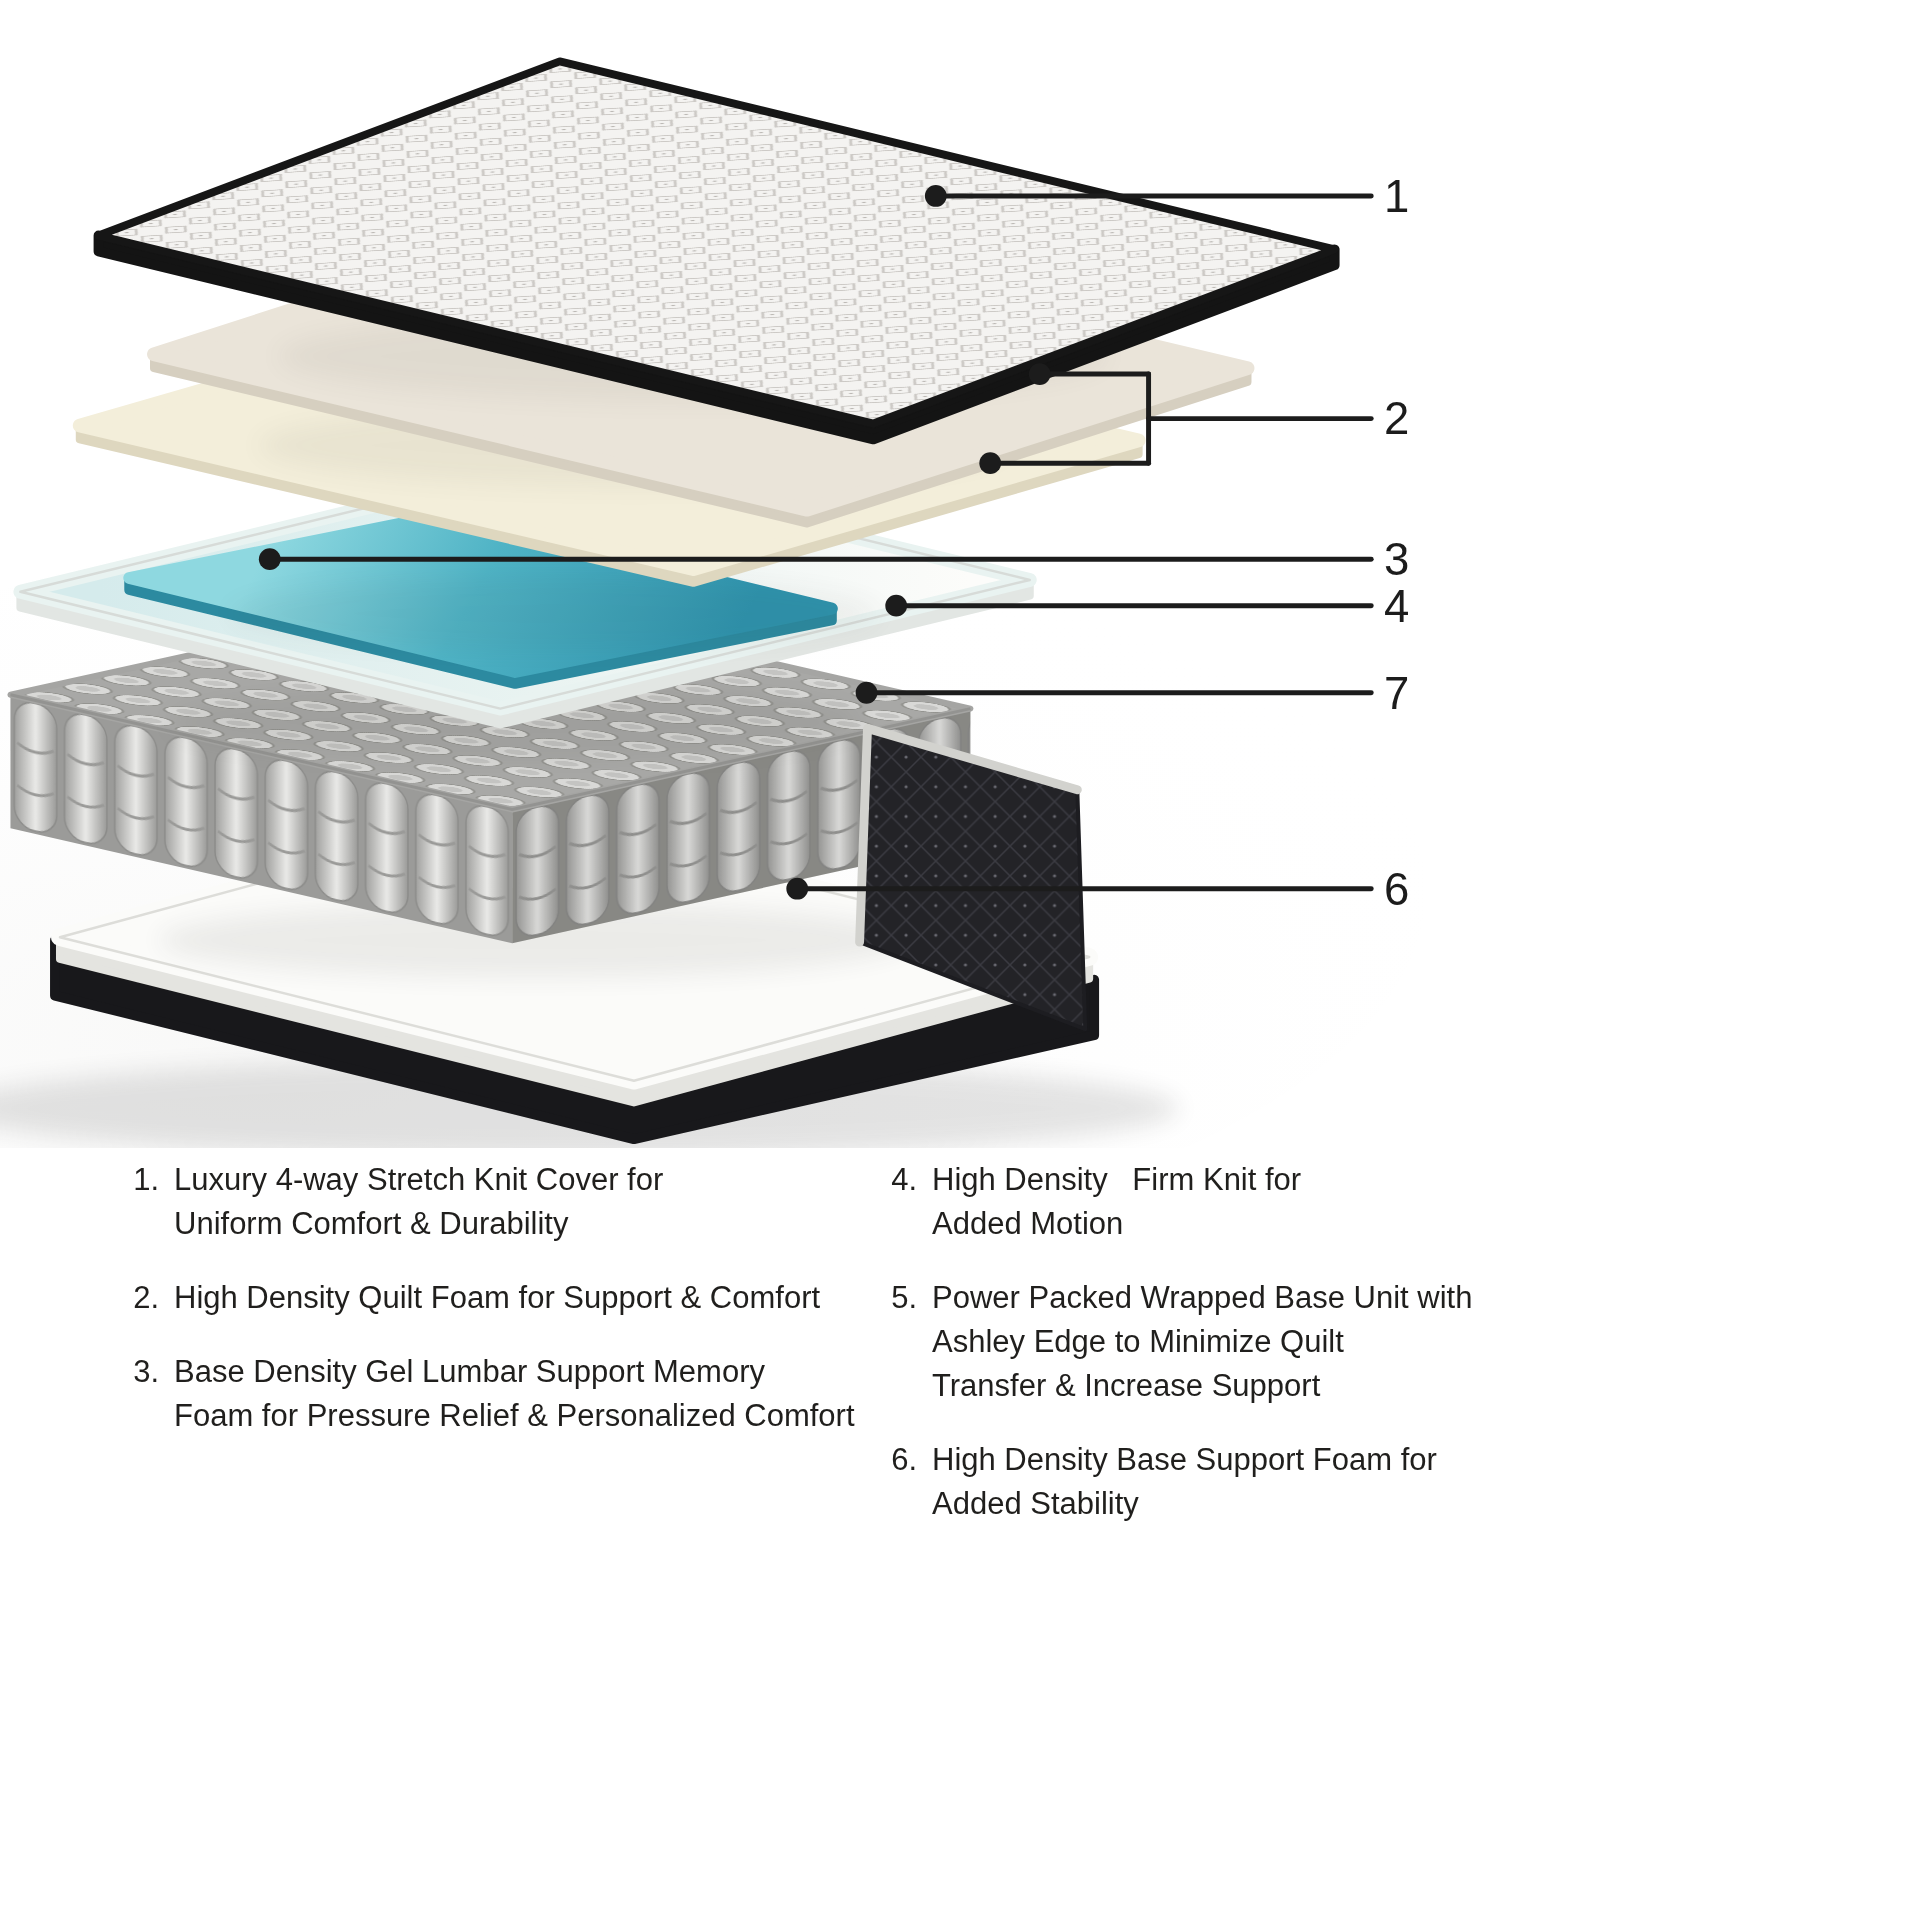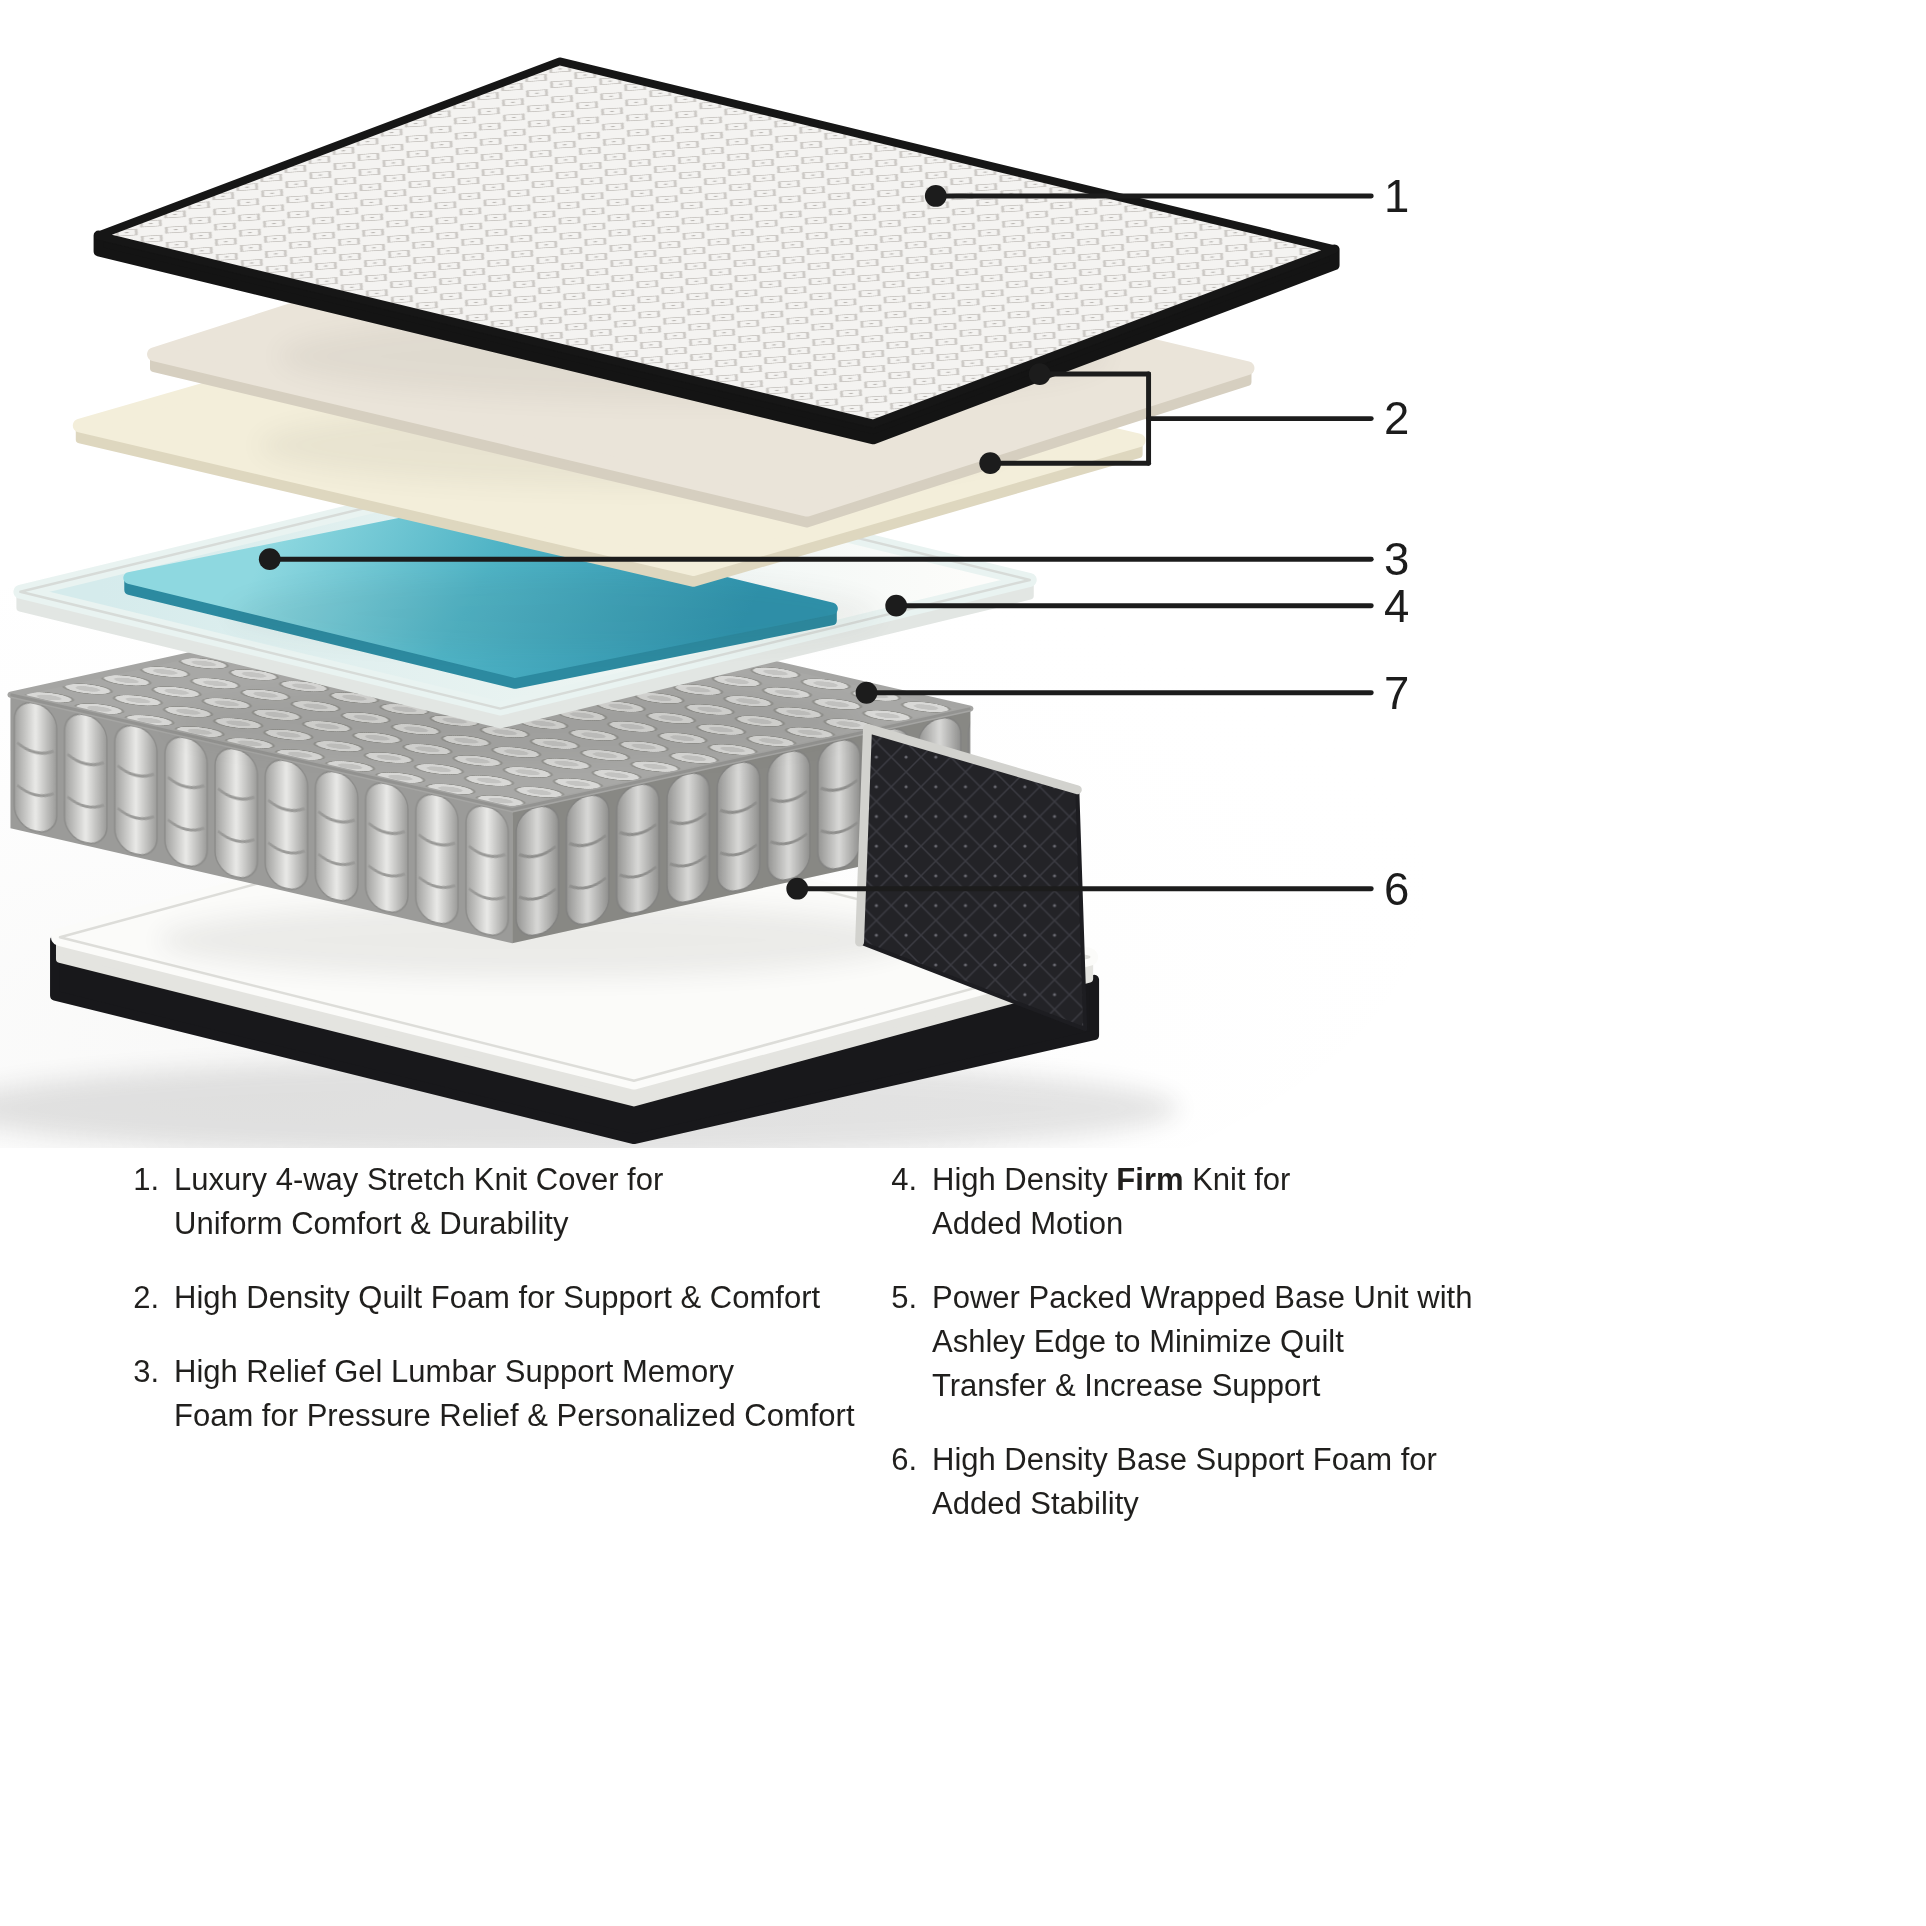--- a/index.html
+++ b/index.html
@@ -5,21 +5,21 @@
   html,body{margin:0;padding:0;background:#ffffff;}
   body{width:1927px;height:1927px;font-family:"Liberation Sans",sans-serif;}
   .page{position:relative;width:1927px;height:1927px;background:#ffffff;overflow:hidden;}
   .diagram{position:absolute;left:0;top:0;}
   .legend-col{position:absolute;top:1158px;color:#201f1d;font-size:31px;line-height:44px;}
   .col-left{left:117px;}
   .col-right{left:875px;}
   .legend-item{display:flex;margin-bottom:30px;}
   .legend-num{width:42px;text-align:right;flex:none;margin-right:15px;}
   .legend-line{white-space:nowrap;text-align:center;}
-  .legend-line b{font-weight:700;}
+  .legend-line b{font-weight:400;margin-left:16px;}
 </style>
 </head>
 <body>
 
 <div class="page">
 
   <svg class="diagram" width="1927" height="1148" viewBox="0 0 1946 1160">
     <defs>
       <radialGradient id="bgWash" cx="0.35" cy="0.7" r="0.75">
         <stop offset="0" stop-color="#ebebe9"></stop>
@@ -153,21 +153,21 @@
     </div>
     <div class="legend-item">
       <span class="legend-num">2.</span>
       <span class="legend-text">
         <span class="legend-line">High Density Quilt Foam for Support &amp; Comfort</span>
       </span>
     </div>
     <div class="legend-item">
       <span class="legend-num">3.</span>
       <span class="legend-text">
-        <span class="legend-line">High Relief Gel Lumbar Support Memory</span><br>
+        <span class="legend-line">Base Density Gel Lumbar Support Memory</span><br>
         <span class="legend-line">Foam for Pressure Relief &amp; Personalized Comfort</span>
       </span>
     </div>
   </div>
 
   <div class="legend-col col-right">
     <div class="legend-item">
       <span class="legend-num">4.</span>
       <span class="legend-text">
         <span class="legend-line"><span>High Density </span><b>Firm</b><span> Knit for</span></span><br>

